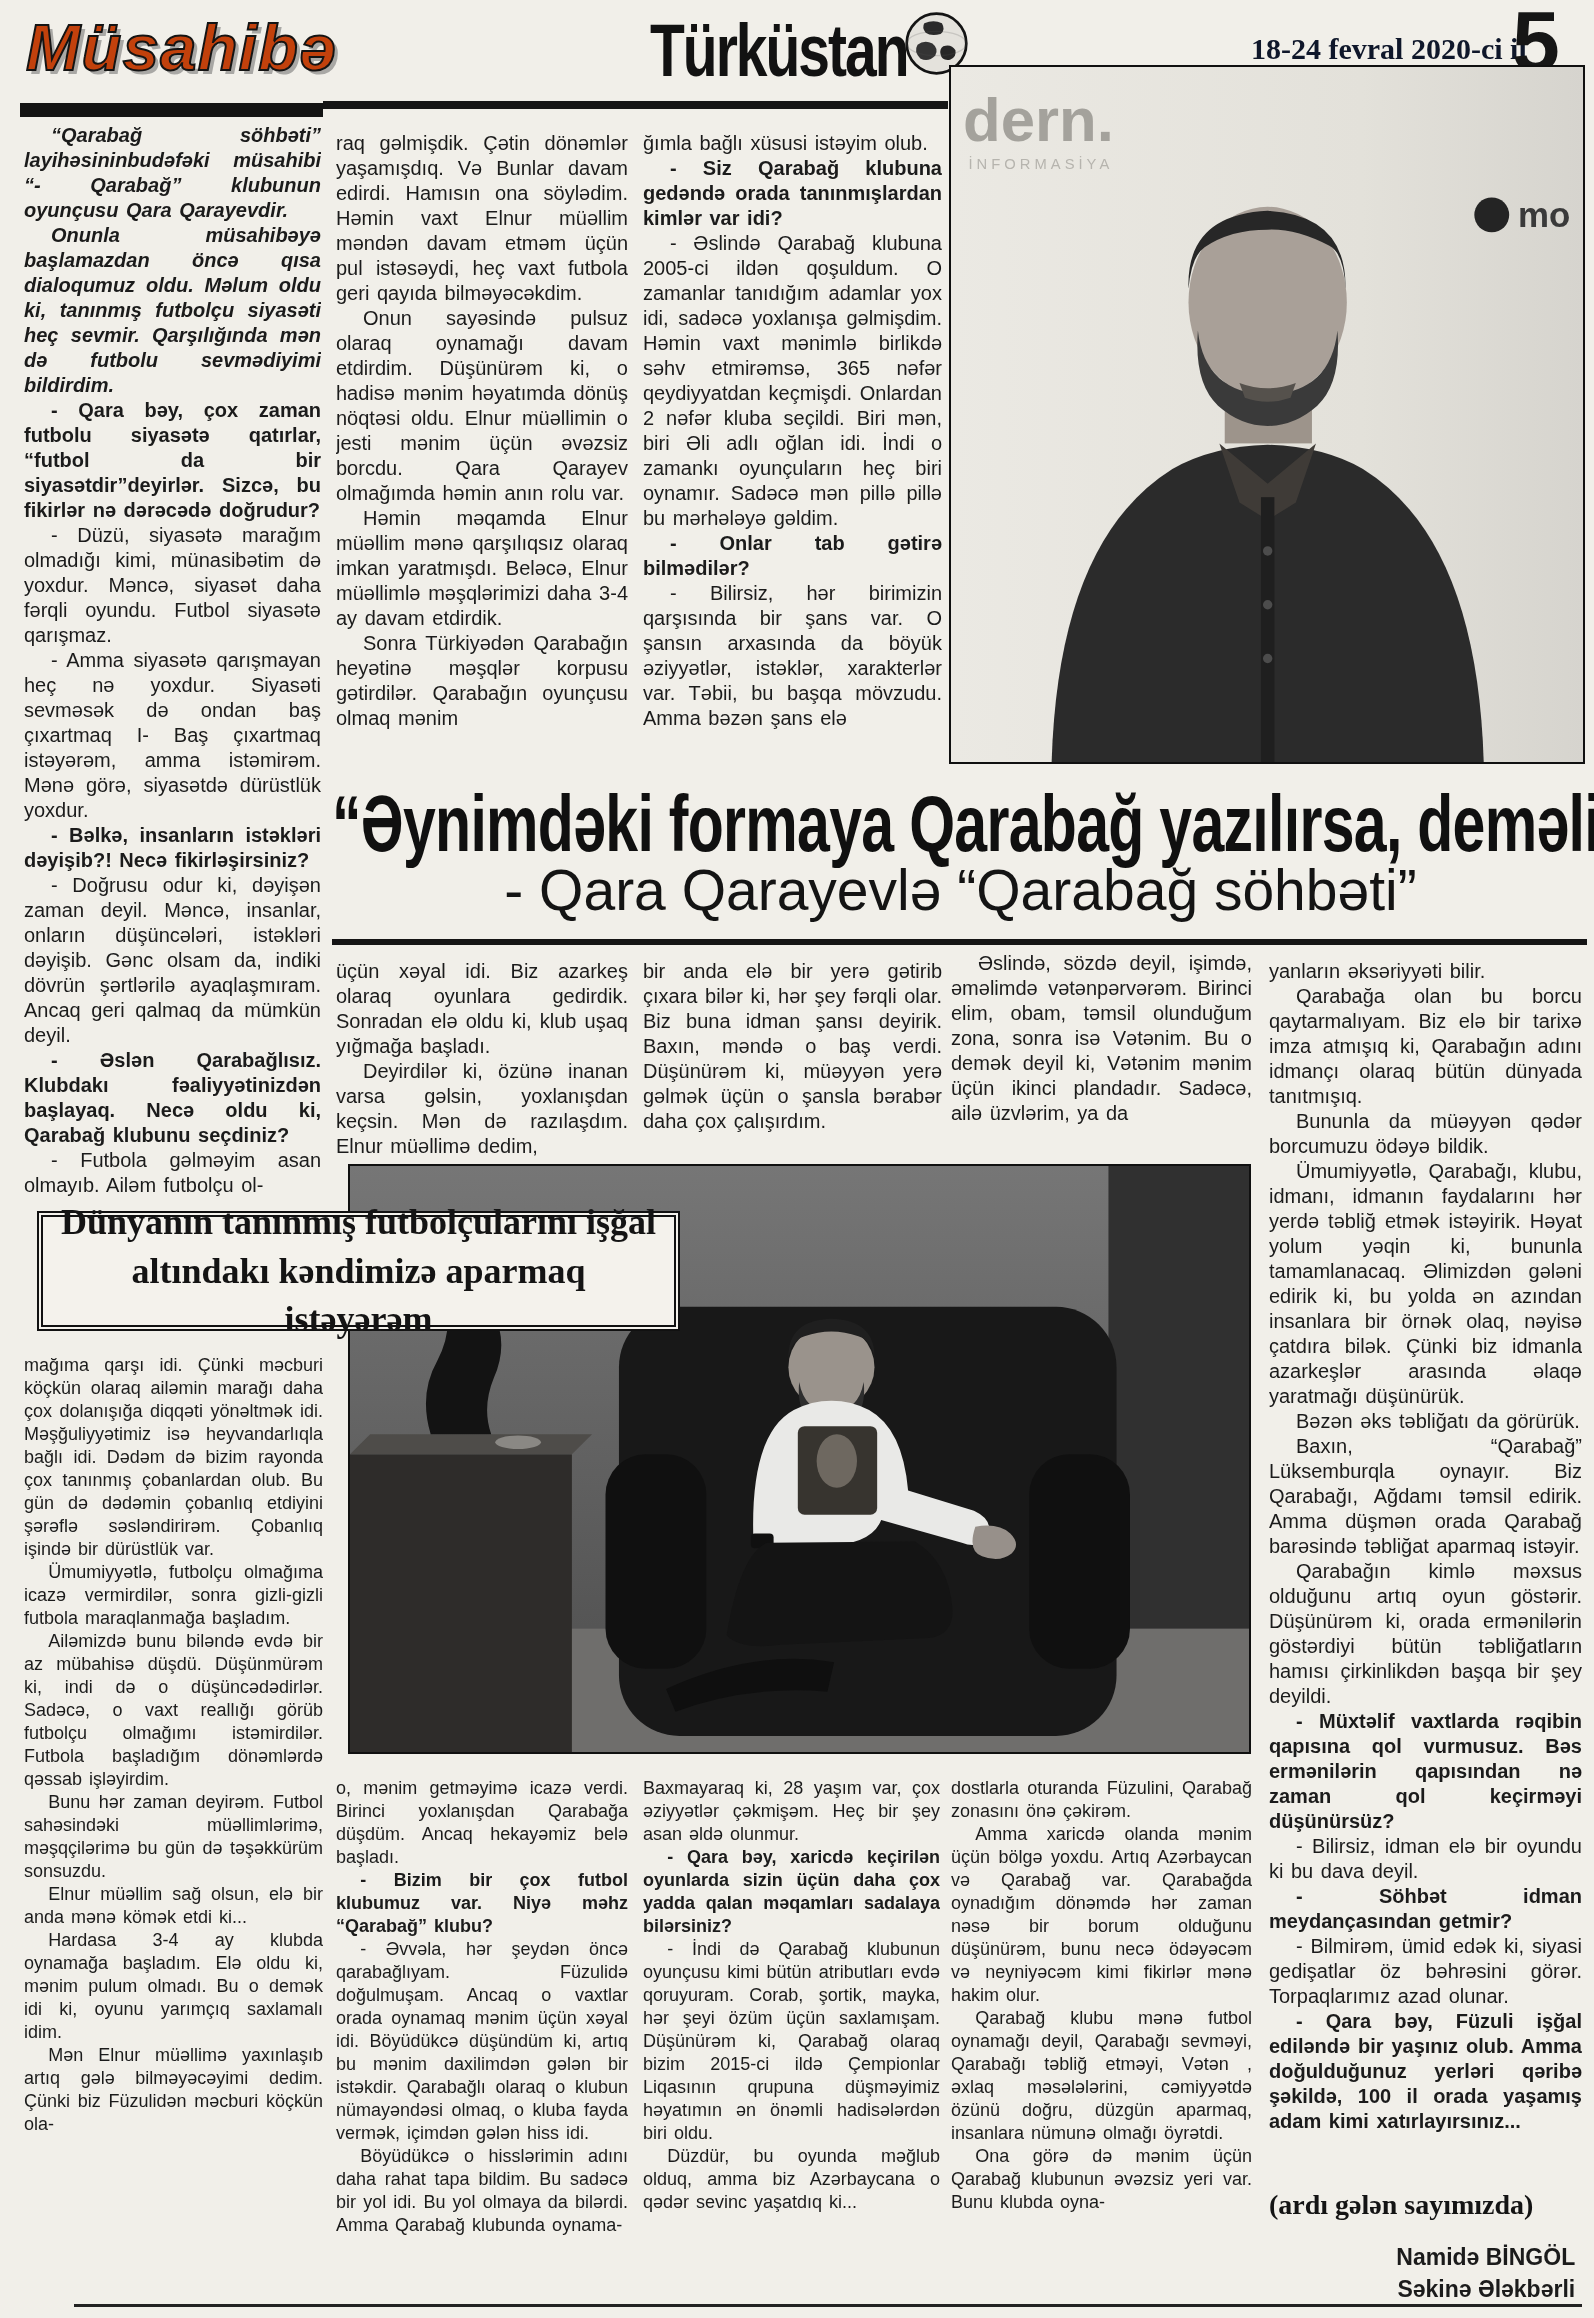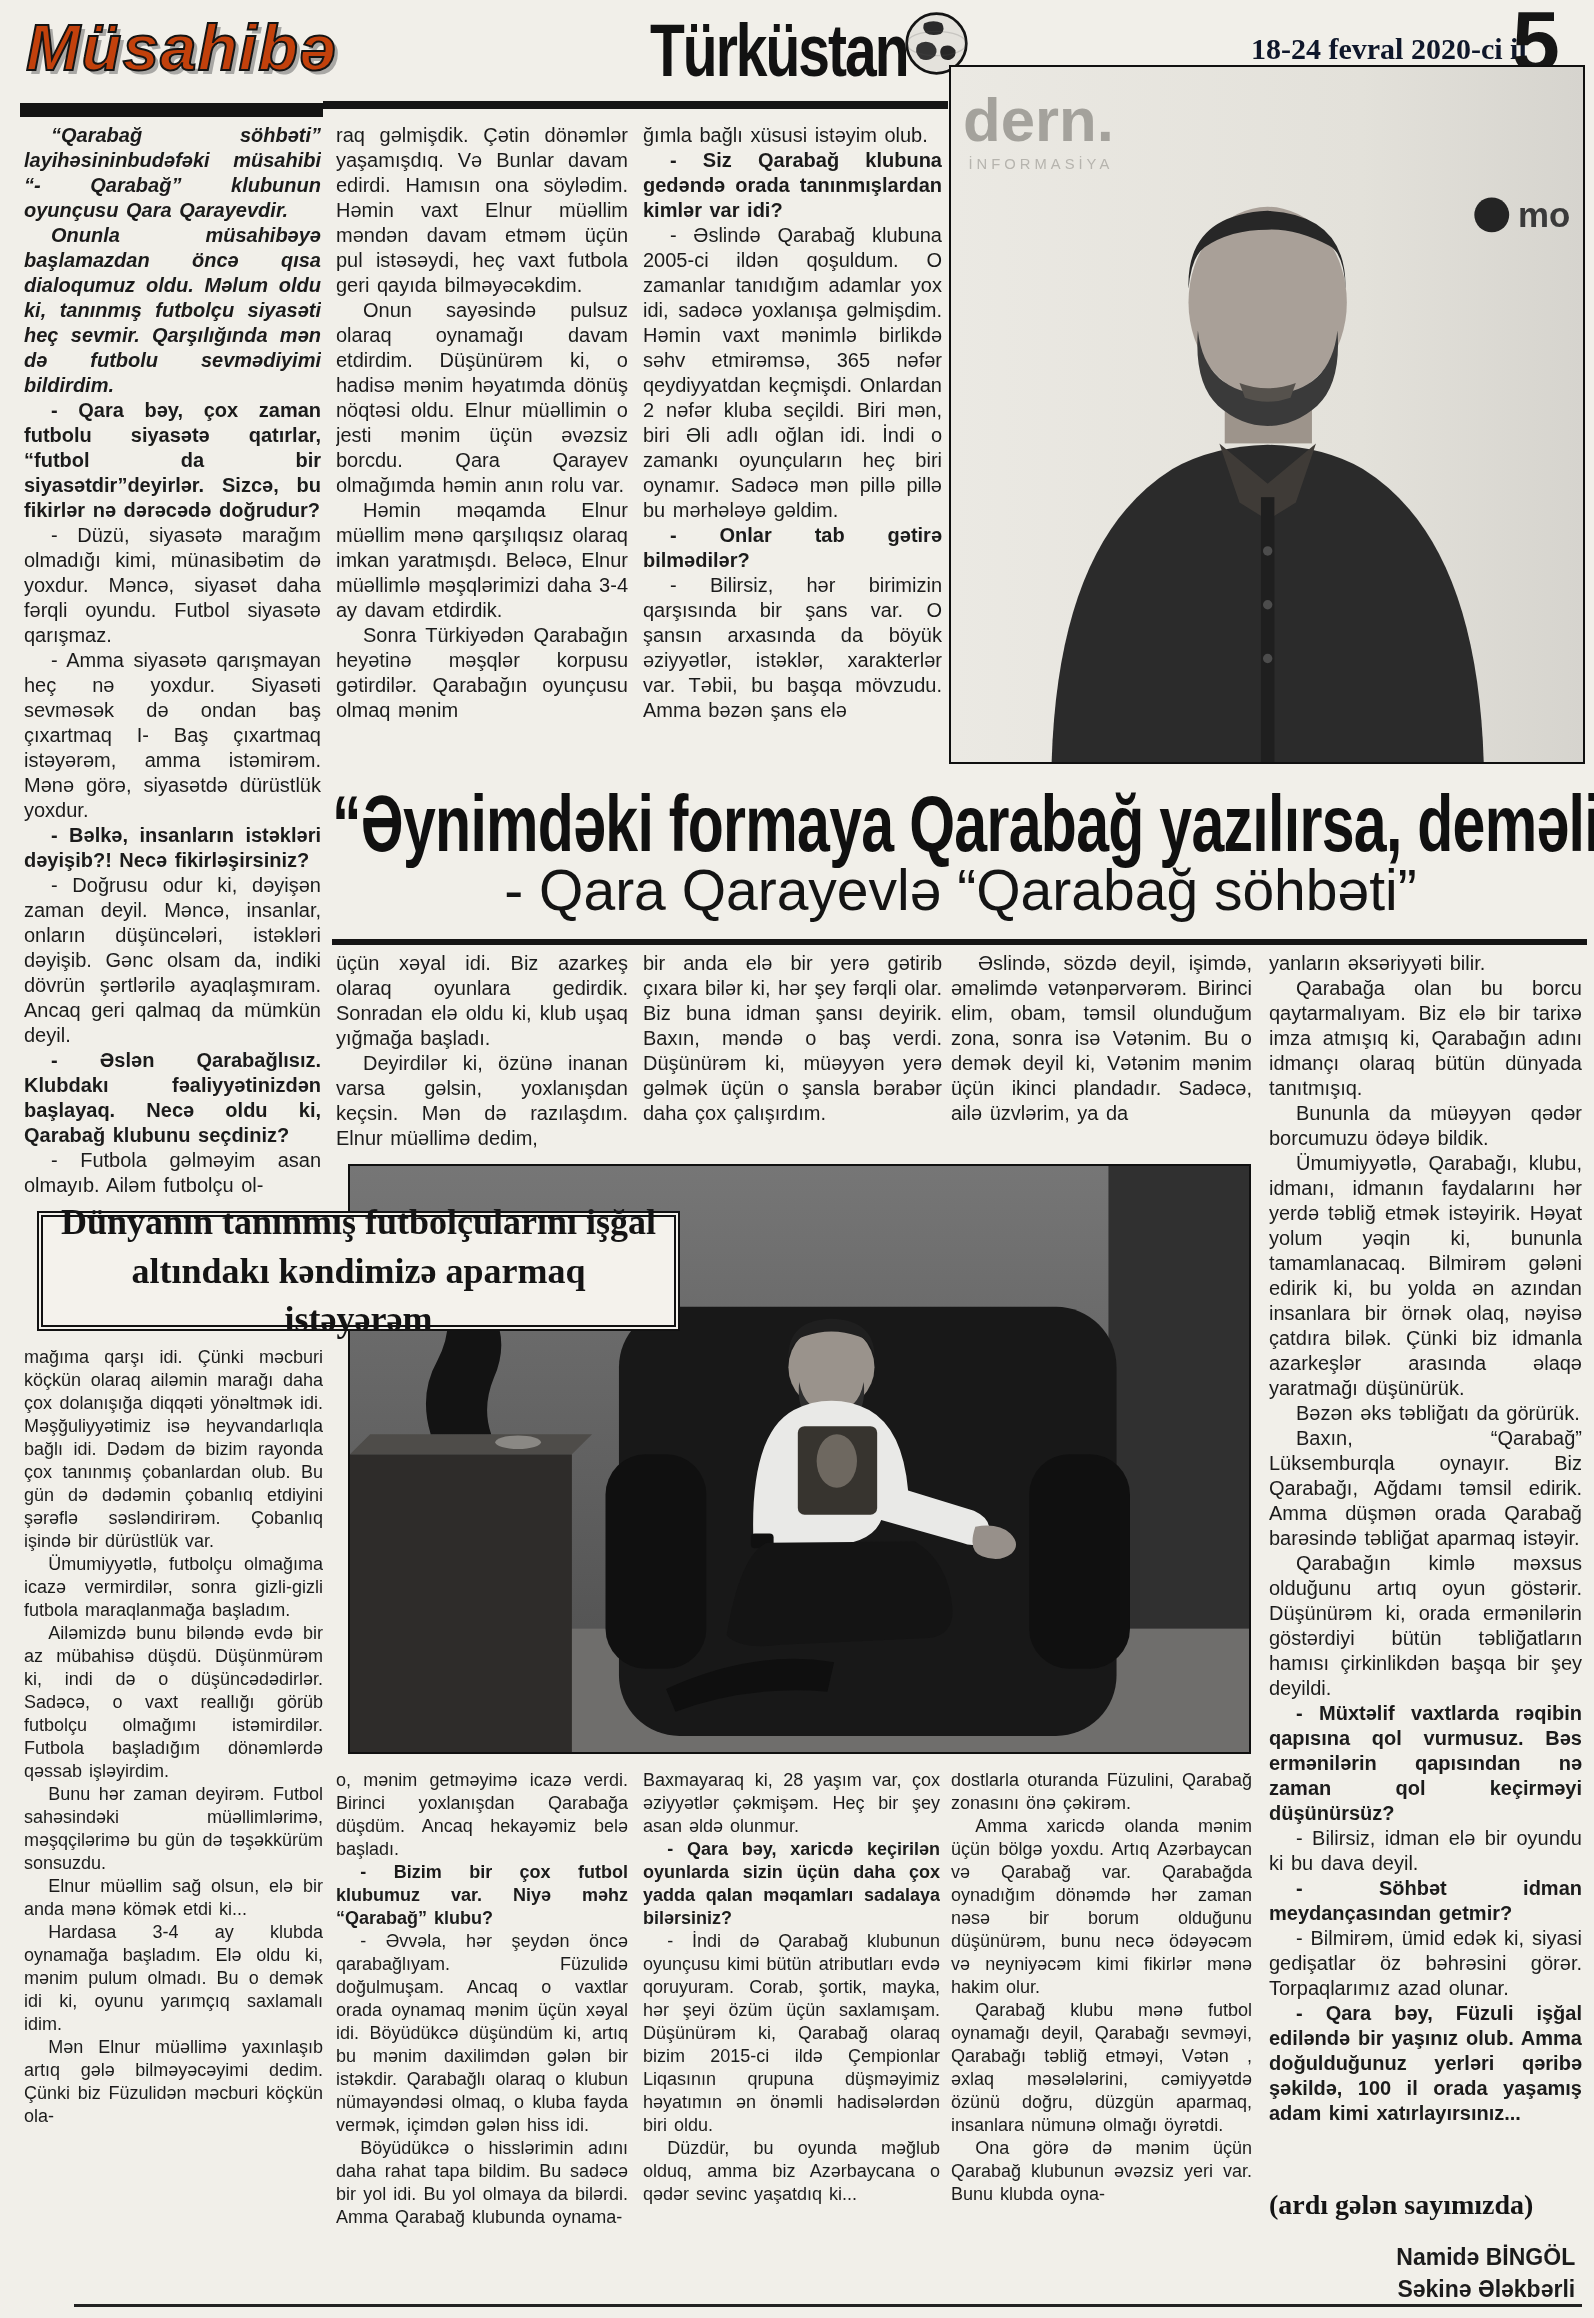--- a/index.html
+++ b/index.html
@@ -70,21 +70,21 @@
     font-size:36px;line-height:1.35;text-align:center;color:#141414;
     padding:0 16px;
   }
   
   .col{position:absolute;overflow:hidden;}
   .bigcol{font-size:20px;line-height:25px;word-spacing:2px;}
   .smallcol{font-size:18px;line-height:23px;word-spacing:2px;}
   .para{margin:0;text-indent:1.35em;text-align:justify;}
   .s-intro{font-weight:700;font-style:italic;}
   .s-q{font-weight:700;}
-  .s-cont{text-indent:0;}
+  .s-cont{text-indent:0;margin-top:8px;}
   #col1{left:24px;top:123px;width:297px;height:1081px;}
   #col2{left:336px;top:123px;width:292px;height:642px;}
   #col3{left:643px;top:123px;width:299px;height:642px;}
   #colA{left:336px;top:951px;width:292px;height:213px;}
   #colB{left:643px;top:951px;width:299px;height:213px;}
   #colC{left:951px;top:951px;width:301px;height:213px;}
   #colD{left:1269px;top:951px;width:313px;height:1236px;}
   #col-left-bottom{left:24px;top:1346px;width:299px;height:959px;}
   #colE{left:336px;top:1769px;width:292px;height:540px;}
   #colF{left:643px;top:1769px;width:297px;height:540px;}
@@ -190,21 +190,21 @@
   <div class="col bigcol" id="colB">
       <p class="para s-cont">bir anda elə bir yerə gətirib çıxara  bilər ki,  hər şey fərqli olar. Biz buna  idman şansı deyirik. Baxın, məndə o baş verdi. Düşünürəm ki, müəyyən yerə gəlmək üçün o şansla bərabər daha çox çalışırdım.</p>
     </div>
   <div class="col bigcol" id="colC">
       <p class="para s-a">Əslində, sözdə deyil, işimdə, əməlimdə vətənpərvərəm. Birinci elim, obam, təmsil olunduğum zona, sonra isə Vətənim. Bu o demək deyil ki, Vətənim mənim üçün ikinci plandadır. Sadəcə, ailə üzvlərim, ya da</p>
     </div>
   <div class="col bigcol" id="colD">
       <p class="para s-cont">yanların əksəriyyəti bilir.</p>
       <p class="para s-a">Qarabağa olan  bu borcu qaytarmalıyam. Biz elə bir tarixə imza atmışıq ki, Qarabağın adını idmançı olaraq bütün dünyada tanıtmışıq.</p>
       <p class="para s-a">Bununla da müəyyən qədər borcumuzu ödəyə bildik.</p>
-      <p class="para s-a">Ümumiyyətlə, Qarabağı, klubu, idmanı, idmanın faydalarını hər yerdə təbliğ etmək istəyirik. Həyat yolum yəqin ki, bununla tamamlanacaq. Bilmirəm gələni edirik ki, bu yolda ən azından insanlara bir örnək olaq, nəyisə çatdıra bilək. Çünki biz idmanla azarkeşlər arasında əlaqə yaratmağı düşünürük.</p>
+      <p class="para s-a">Ümumiyyətlə, Qarabağı, klubu, idmanı, idmanın faydalarını hər yerdə təbliğ etmək istəyirik. Həyat yolum yəqin ki, bununla tamamlanacaq. Əlimizdən gələni edirik ki, bu yolda ən azından insanlara bir örnək olaq, nəyisə çatdıra bilək. Çünki biz idmanla azarkeşlər arasında əlaqə yaratmağı düşünürük.</p>
       <p class="para s-a">Bəzən əks təbliğatı da görürük.</p>
       <p class="para s-a">Baxın, “Qarabağ” Lüksemburqla oynayır. Biz Qarabağı, Ağdamı təmsil edirik. Amma düşmən orada Qarabağ barəsində təbliğat aparmaq istəyir.</p>
       <p class="para s-a">Qarabağın kimlə məxsus olduğunu artıq oyun göstərir. Düşünürəm ki, orada ermənilərin göstərdiyi bütün təbliğatların hamısı çirkinlikdən başqa bir şey deyildi.</p>
       <p class="para s-q">- Müxtəlif vaxtlarda rəqibin qapısına qol vurmusuz. Bəs ermənilərin qapısından nə zaman qol keçirməyi düşünürsüz?</p>
       <p class="para s-a">- Bilirsiz, idman  elə bir oyundu ki bu dava deyil.</p>
       <p class="para s-q">- Söhbət idman meydançasından getmir?</p>
       <p class="para s-a">- Bilmirəm, ümid edək ki, siyasi gedişatlar öz bəhrəsini görər. Torpaqlarımız azad olunar.</p>
       <p class="para s-q">- Qara bəy, Füzuli işğal ediləndə bir yaşınız olub. Amma doğulduğunuz yerləri qəribə şəkildə, 100 il orada yaşamış adam kimi xatırlayırsınız...</p>
     </div>
 

